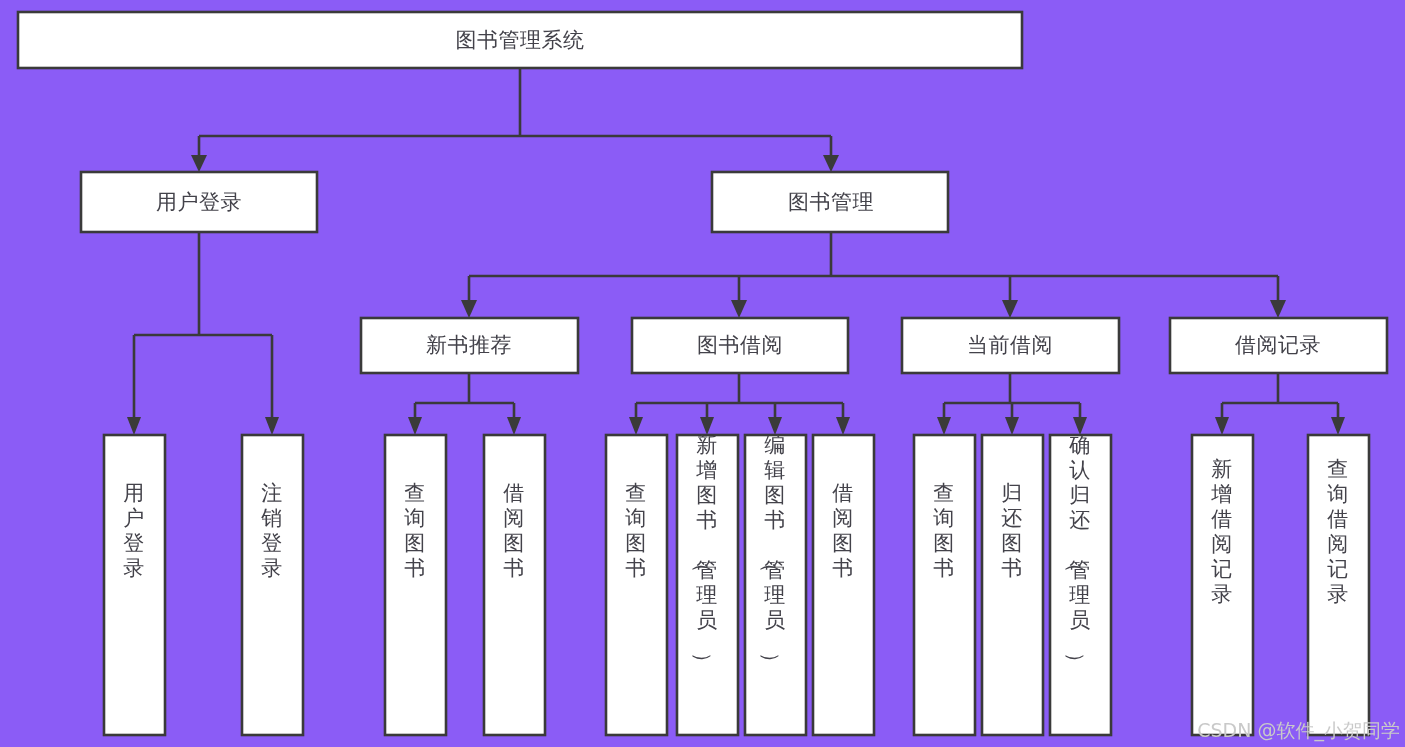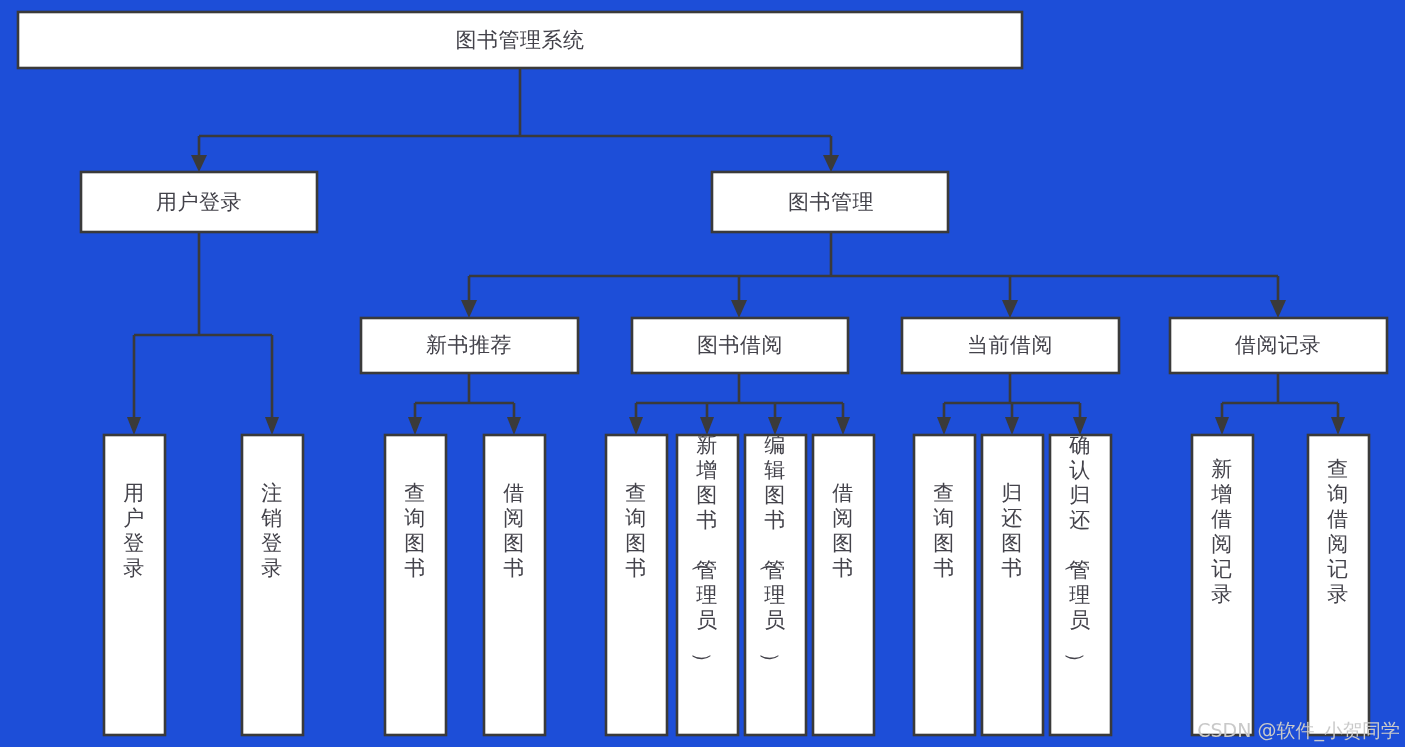--- a/index.html
+++ b/index.html
@@ -8,21 +8,21 @@
     padding: 0;
     background: #ffffff;
   }
   body {
     font-family: "DejaVu Sans", "Liberation Sans", sans-serif;
   }
   #diagram-root {
     position: relative;
     width: 1405px;
     height: 747px;
-    background: #1d4ed8;
+    background: #8b5cf6;
     overflow: hidden;
   }
   svg.diagram-canvas {
     position: absolute;
     top: 0;
     left: 0;
     width: 1405px;
     height: 747px;
     display: block;
   }

